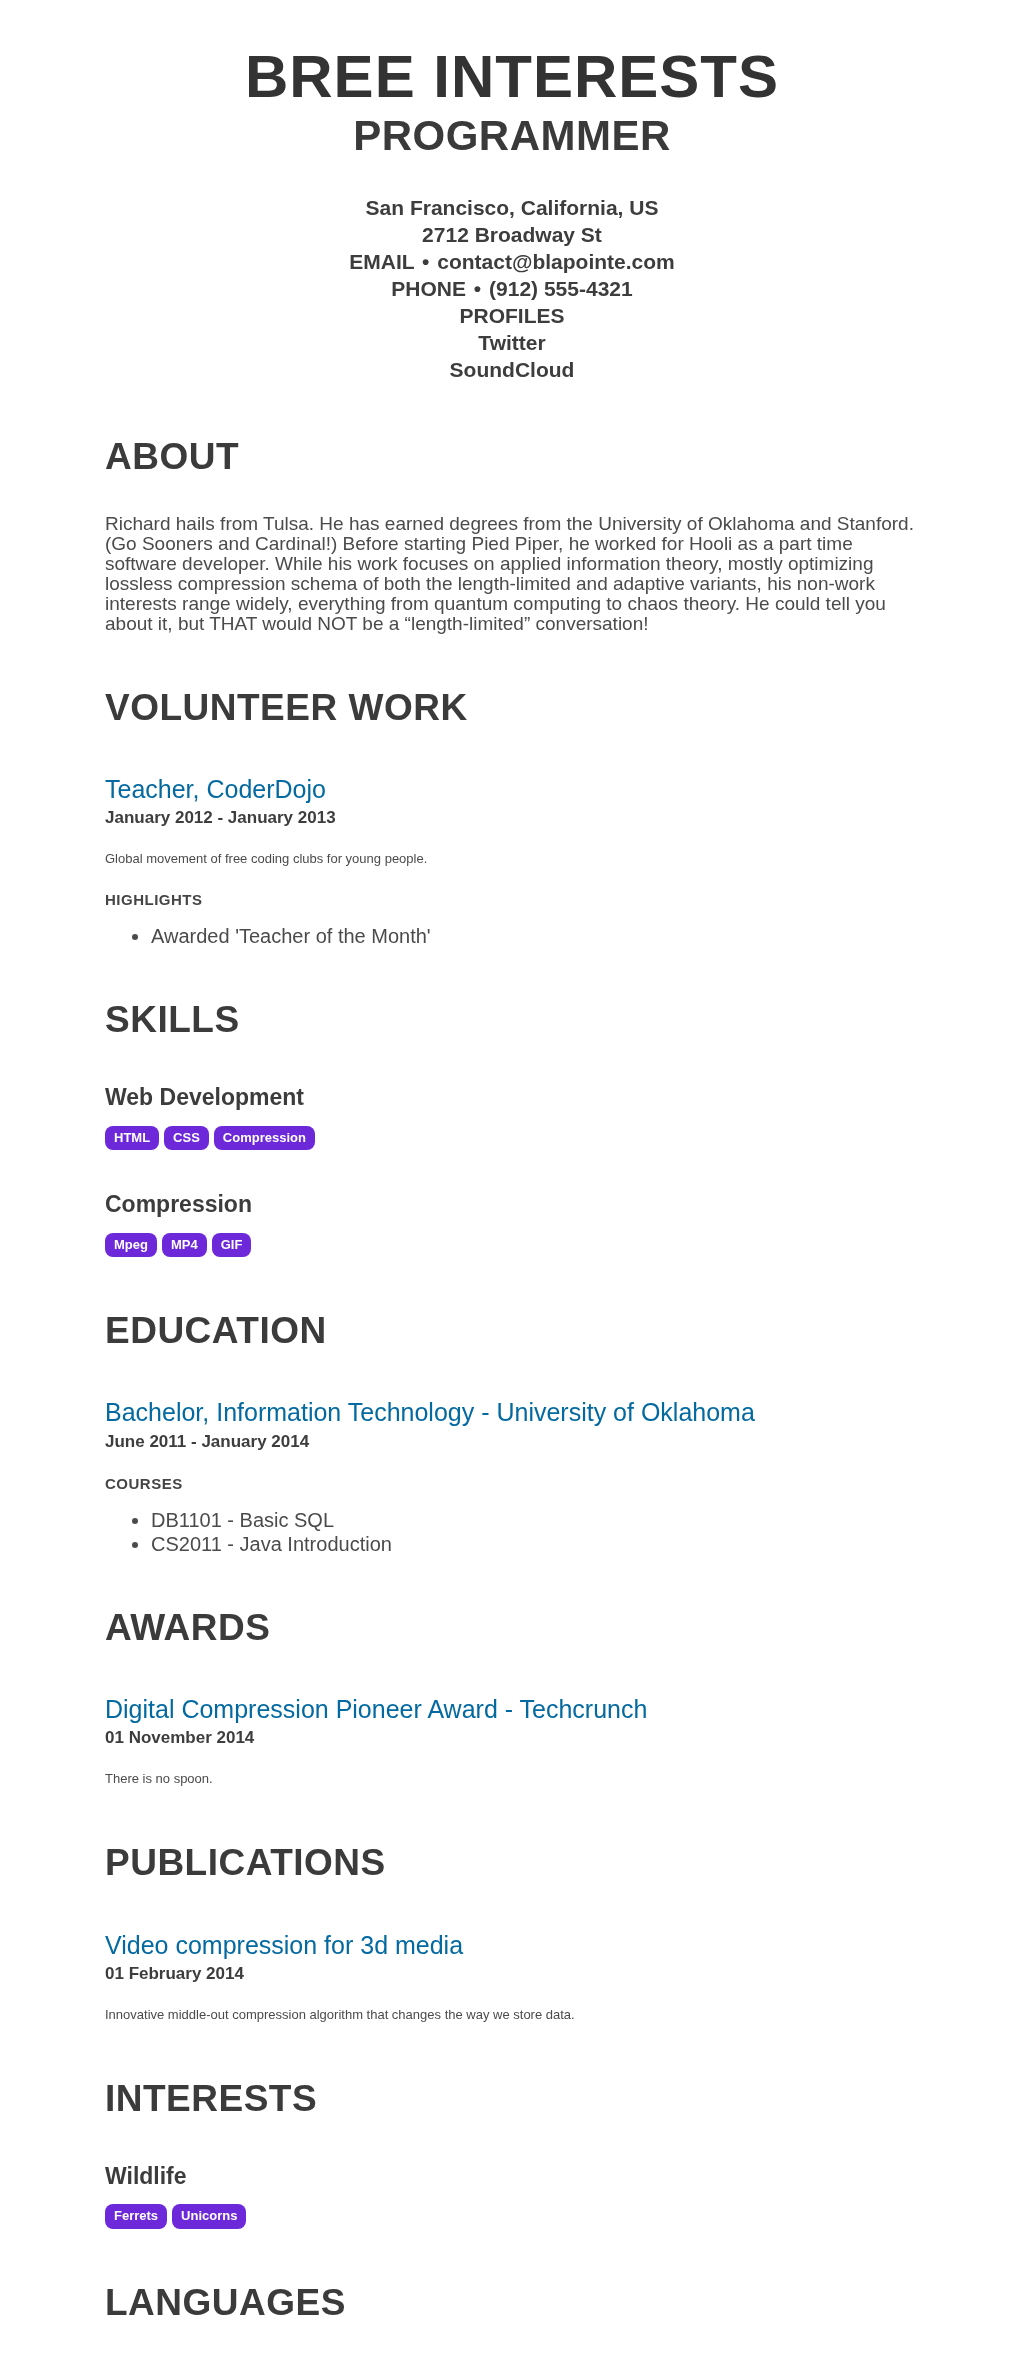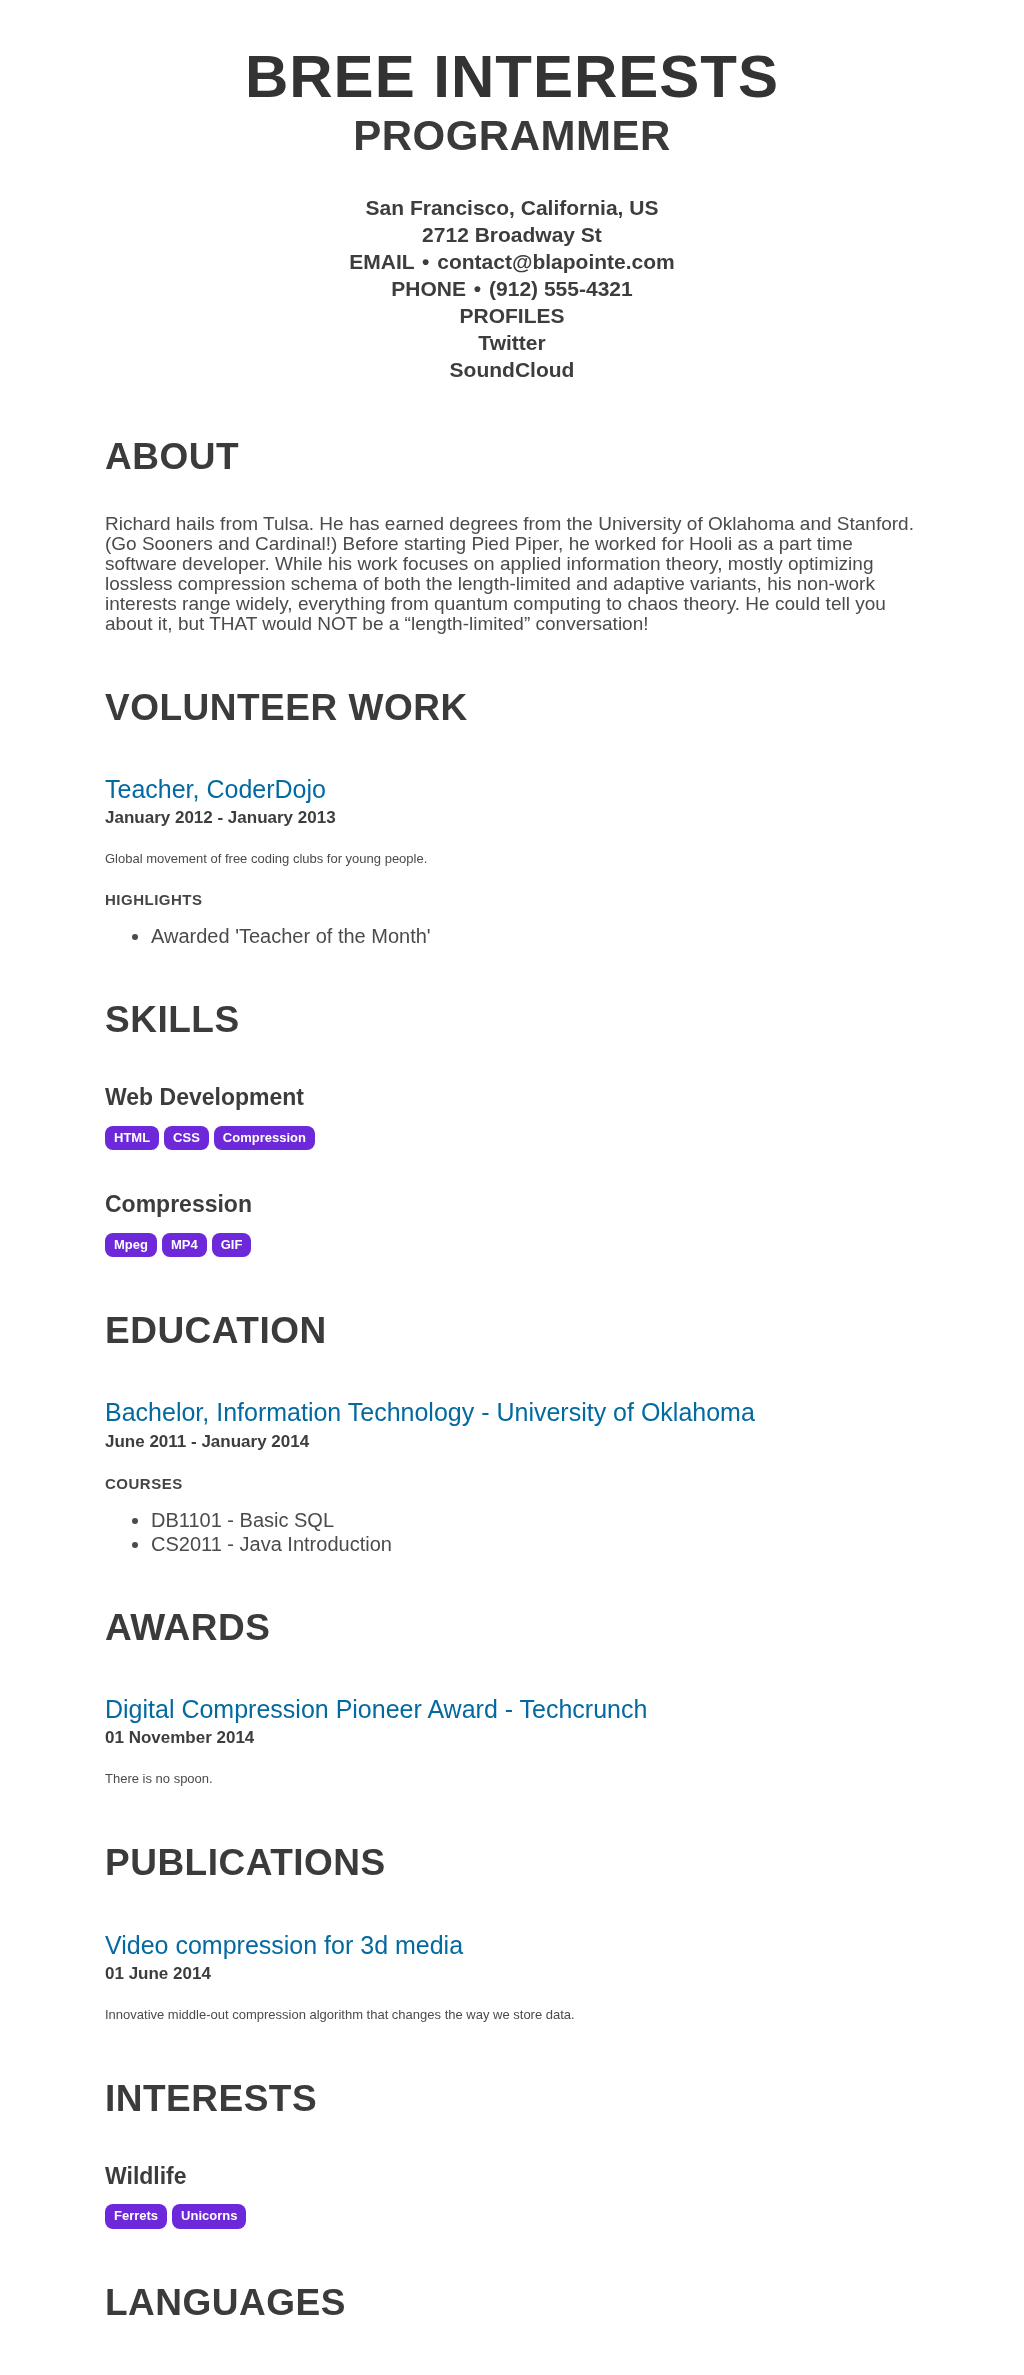--- a/index.html
+++ b/index.html
@@ -204,21 +204,21 @@
       <h3 class="item-title">Digital Compression Pioneer Award - Techcrunch</h3>
       <div class="item-date">01 November 2014</div>
       <p class="item-summary">There is no spoon.</p>
     </div>
   </section>
 
   <section>
     <h2 class="section-title">PUBLICATIONS</h2>
     <div>
       <h3 class="item-title">Video compression for 3d media</h3>
-      <div class="item-date">01 June 2014</div>
+      <div class="item-date">01 February 2014</div>
       <p class="item-summary">Innovative middle-out compression algorithm that changes the way we store data.</p>
     </div>
   </section>
 
   <section>
     <h2 class="section-title">INTERESTS</h2>
     <div>
       <h4 class="group-title">Wildlife</h4>
       <div class="tags">
         <span class="tag">Ferrets</span>

